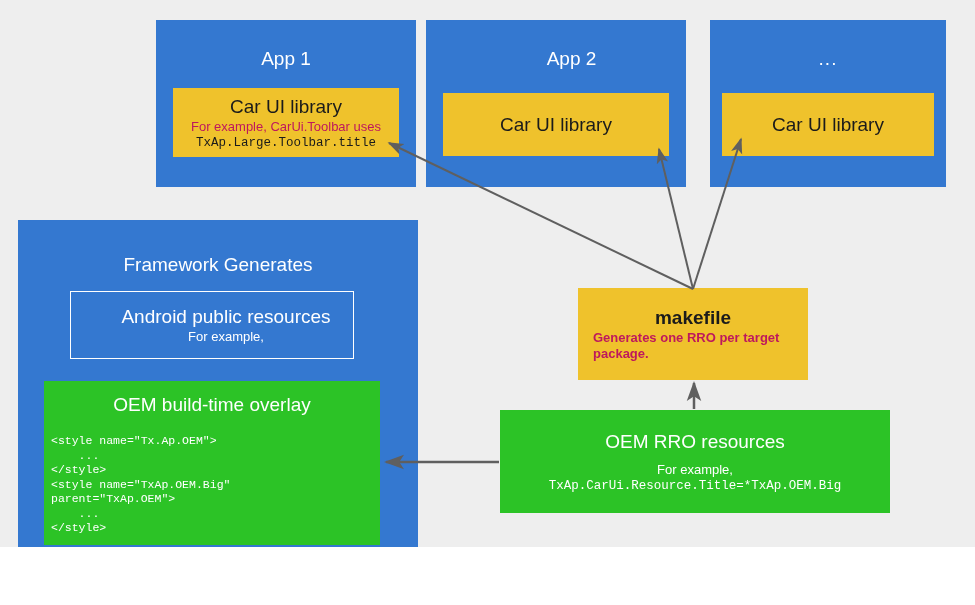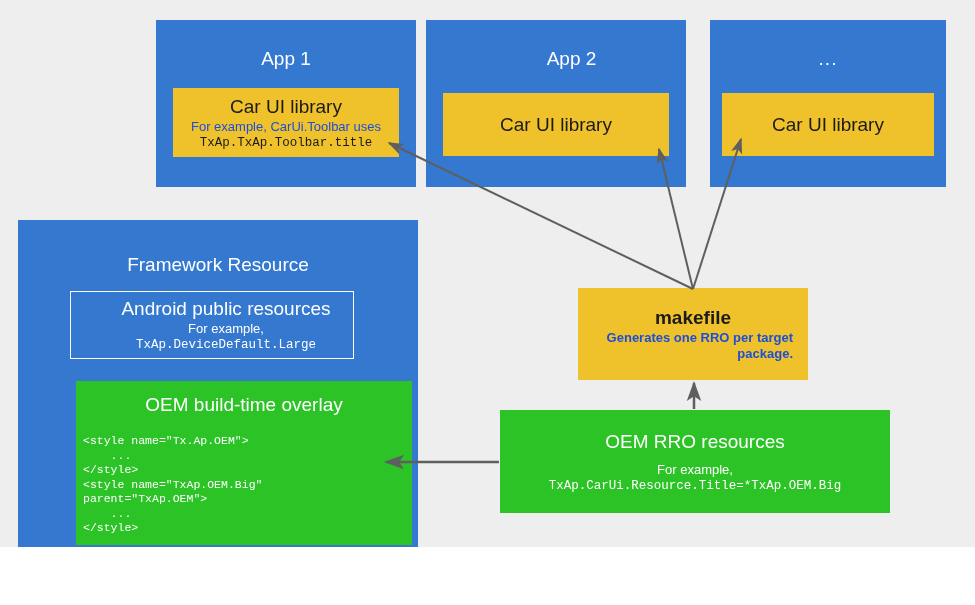--- a/index.html
+++ b/index.html
@@ -44,24 +44,24 @@
     text-align: center;
     white-space: nowrap;
   }
   .sub-white {
     color: #ffffff;
     font-size: 13px;
     line-height: 16px;
     text-align: center;
   }
   .sub-dark {
-    color: #1d4ed8;
+    color: #be185d;
     font-size: 13px;
     line-height: 16px;
-    text-align: right;
+    text-align: left;
   }
   .mono-white {
     color: #ffffff;
     font-family: "Liberation Mono", "DejaVu Sans Mono", monospace;
     font-size: 12.5px;
     line-height: 16px;
     text-align: center;
     white-space: pre;
   }
   .mono-dark {
@@ -115,21 +115,21 @@
 
 <div id="canvas">
 
   <div class="box blue" style="left:156px; top:20px; width:260px; height:167px;">
     <div class="pad-top title-white" style="top:27px;">App 1</div>
   </div>
   <div class="box yellow" style="left:173px; top:88px; width:226px; height:69px;">
     <div class="stack">
       <div class="title-dark">Car UI library</div>
       <div class="sub-dark">For example, CarUi.Toolbar uses</div>
-      <div class="mono-dark">TxAp.TxAp.Toolbar.title</div>
+      <div class="mono-dark">TxAp.Large.Toolbar.title</div>
     </div>
   </div>
 
   <div class="box blue" style="left:426px; top:20px; width:260px; height:167px;">
     <div class="pad-top title-white" style="top:27px;padding-left:31px;">App 2</div>
   </div>
   <div class="box yellow" style="left:443px; top:93px; width:226px; height:63px;">
     <div class="stack">
       <div class="title-dark">Car UI library</div>
     </div>
@@ -138,32 +138,31 @@
   <div class="box blue" style="left:710px; top:20px; width:236px; height:167px;">
     <div class="pad-top dots" style="top:27px;">...</div>
   </div>
   <div class="box yellow" style="left:722px; top:93px; width:212px; height:63px;">
     <div class="stack">
       <div class="title-dark">Car UI library</div>
     </div>
   </div>
 
   <div class="box blue" style="left:18px; top:220px; width:400px; height:366px;">
-    <div class="pad-top title-white" style="top:33px;">Framework Resource</div>
+    <div class="pad-top title-white" style="top:33px;">Framework Generates</div>
   </div>
 
   <div class="box outlined" style="left:70px; top:291px; width:284px; height:68px;">
     <div class="stack">
       <div class="title-white">Android public resources</div>
       <div class="sub-white">For example,</div>
-      <div class="mono-white">TxAp.DeviceDefault.Large</div>
-    </div>
-  </div>
-
-  <div class="box green" style="left:44px; top:381px; width:336px; height:164px;margin-left:32px;">
+    </div>
+  </div>
+
+  <div class="box green" style="left:44px; top:381px; width:336px; height:164px;">
     <div class="title-white" style="position:absolute; left:0; right:0; top:12px;">OEM build-time overlay</div>
     <div class="code-block" style="position:absolute; left:7px; top:53px;">&lt;style name="Tx.Ap.OEM"&gt;
     ...
 &lt;/style&gt;
 &lt;style name="TxAp.OEM.Big"
 parent="TxAp.OEM"&gt;
     ...
 &lt;/style&gt;</div>
   </div>
 

